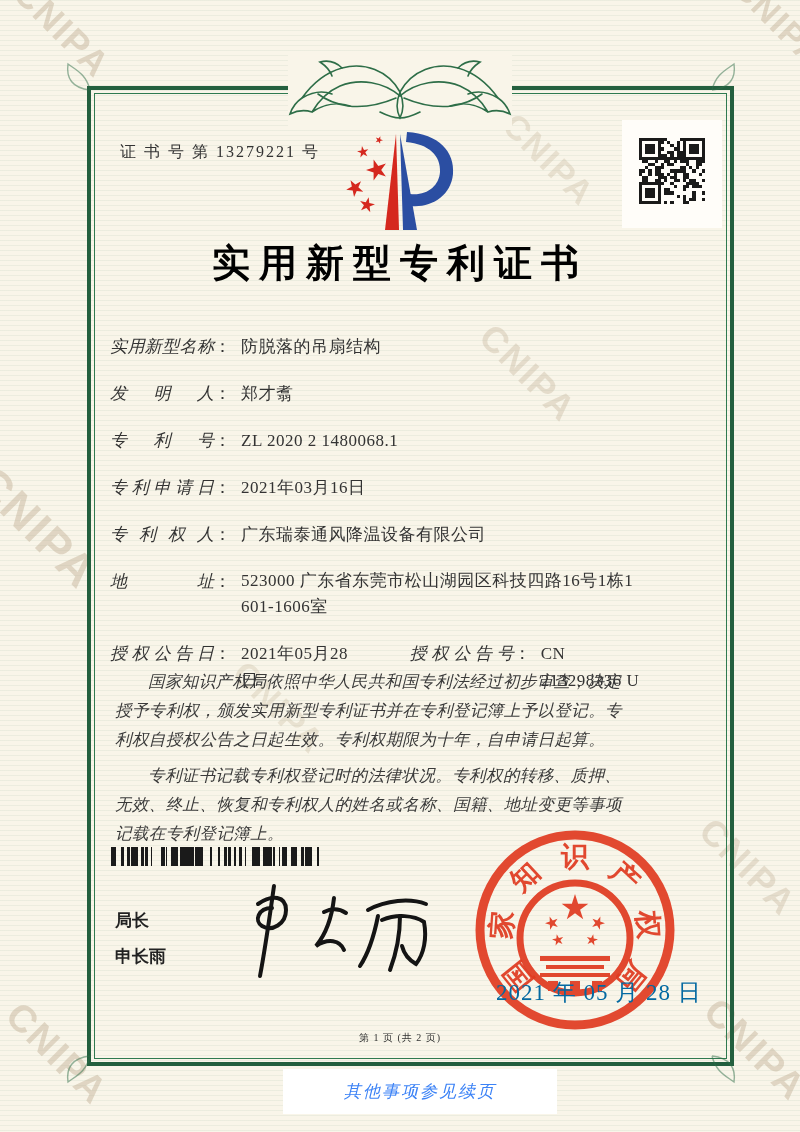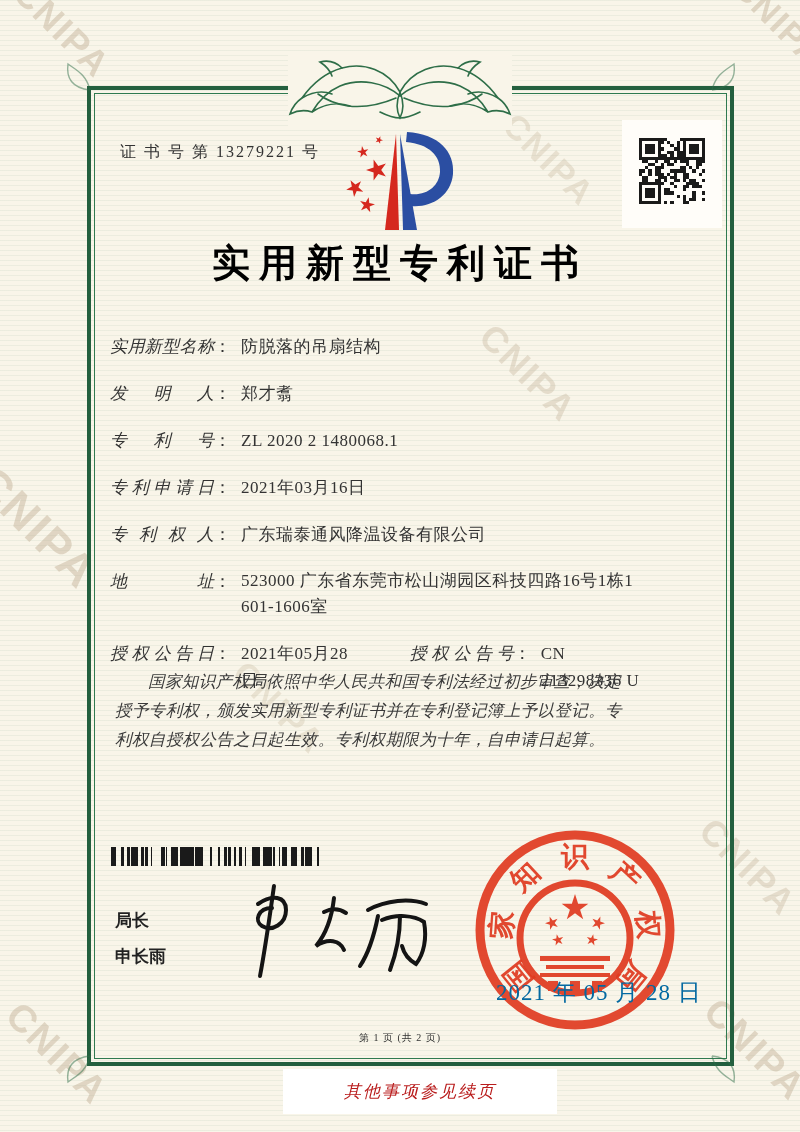--- a/index.html
+++ b/index.html
@@ -56,21 +56,21 @@
   .signature{position:absolute;left:228px;top:878px;width:220px;height:105px;}
   .seal{position:absolute;left:468px;top:828px;width:214px;height:206px;}
   .seal-date{
     position:absolute;left:496px;top:977px;width:170px;
     font-size:23px;color:#0369a1;letter-spacing:1px;white-space:nowrap;
   }
   .pagefoot{position:absolute;left:0;top:1031px;width:100%;text-align:center;font-size:10px;color:#333;letter-spacing:1px;}
   .contbox{
     position:absolute;left:283px;top:1069px;width:274px;height:45px;background:#ffffff;
     display:flex;align-items:center;justify-content:center;
-    font-size:17px;font-style:italic;color:#b91c1c;letter-spacing:2px;
+    font-size:17px;font-style:italic;color:#3b82f6;letter-spacing:2px;
   }
 </style>
 </head>
 <body>
 
 <div class="page">
 
   <div class="wm" style="left:2px;top:8px;font-size:36px;">CNIPA</div>
   <div class="wm" style="left:722px;top:2px;font-size:34px;">CNIPA</div>
   <div class="wm" style="left:492px;top:140px;font-size:34px;color:rgba(193,176,148,.30);">CNIPA</div>
@@ -425,20 +425,21 @@
       <span class="grant-no">
         <span class="lbl">授权公告号</span>
           <span class="colon">：</span>
         <span class="val">CN 213298336 U</span>
       </span>
     </div>
   </div>
 
   <div class="paras">
     <p>国家知识产权局依照中华人民共和国专利法经过初步审查，决定授予专利权，颁发实用新型专利证书并在专利登记簿上予以登记。专利权自授权公告之日起生效。专利权期限为十年，自申请日起算。</p>
+    <p>专利证书记载专利权登记时的法律状况。专利权的转移、质押、无效、终止、恢复和专利权人的姓名或名称、国籍、地址变更等事项记载在专利登记簿上。</p>
   </div>
 
   <svg id="barcode" class="barcode" viewBox="0 0 212 19" preserveAspectRatio="none">
       <rect x="1" y="0" width="3" height="19" fill="#1a1a1a"></rect>
       <rect x="4" y="0" width="2" height="19" fill="#1a1a1a"></rect>
       <rect x="11" y="0" width="2" height="19" fill="#1a1a1a"></rect>
       <rect x="13" y="0" width="1" height="19" fill="#1a1a1a"></rect>
       <rect x="17" y="0" width="2" height="19" fill="#1a1a1a"></rect>
       <rect x="19" y="0" width="1" height="19" fill="#1a1a1a"></rect>
       <rect x="21" y="0" width="2" height="19" fill="#1a1a1a"></rect>

